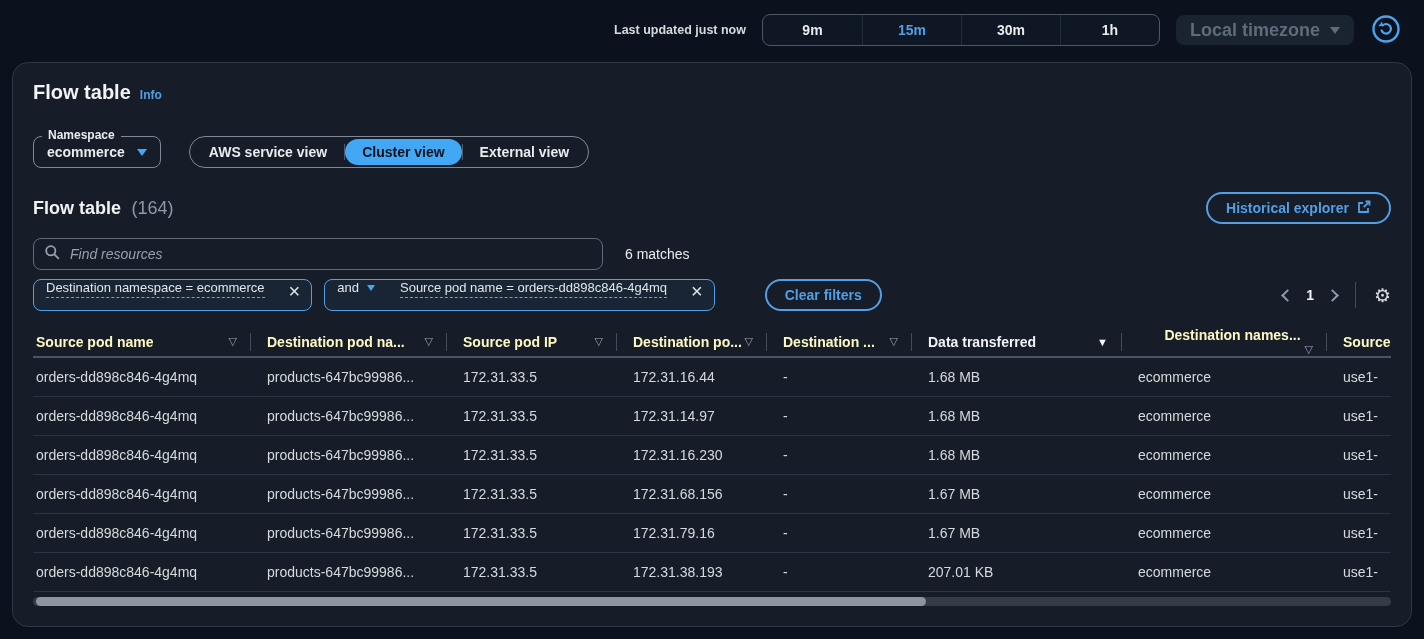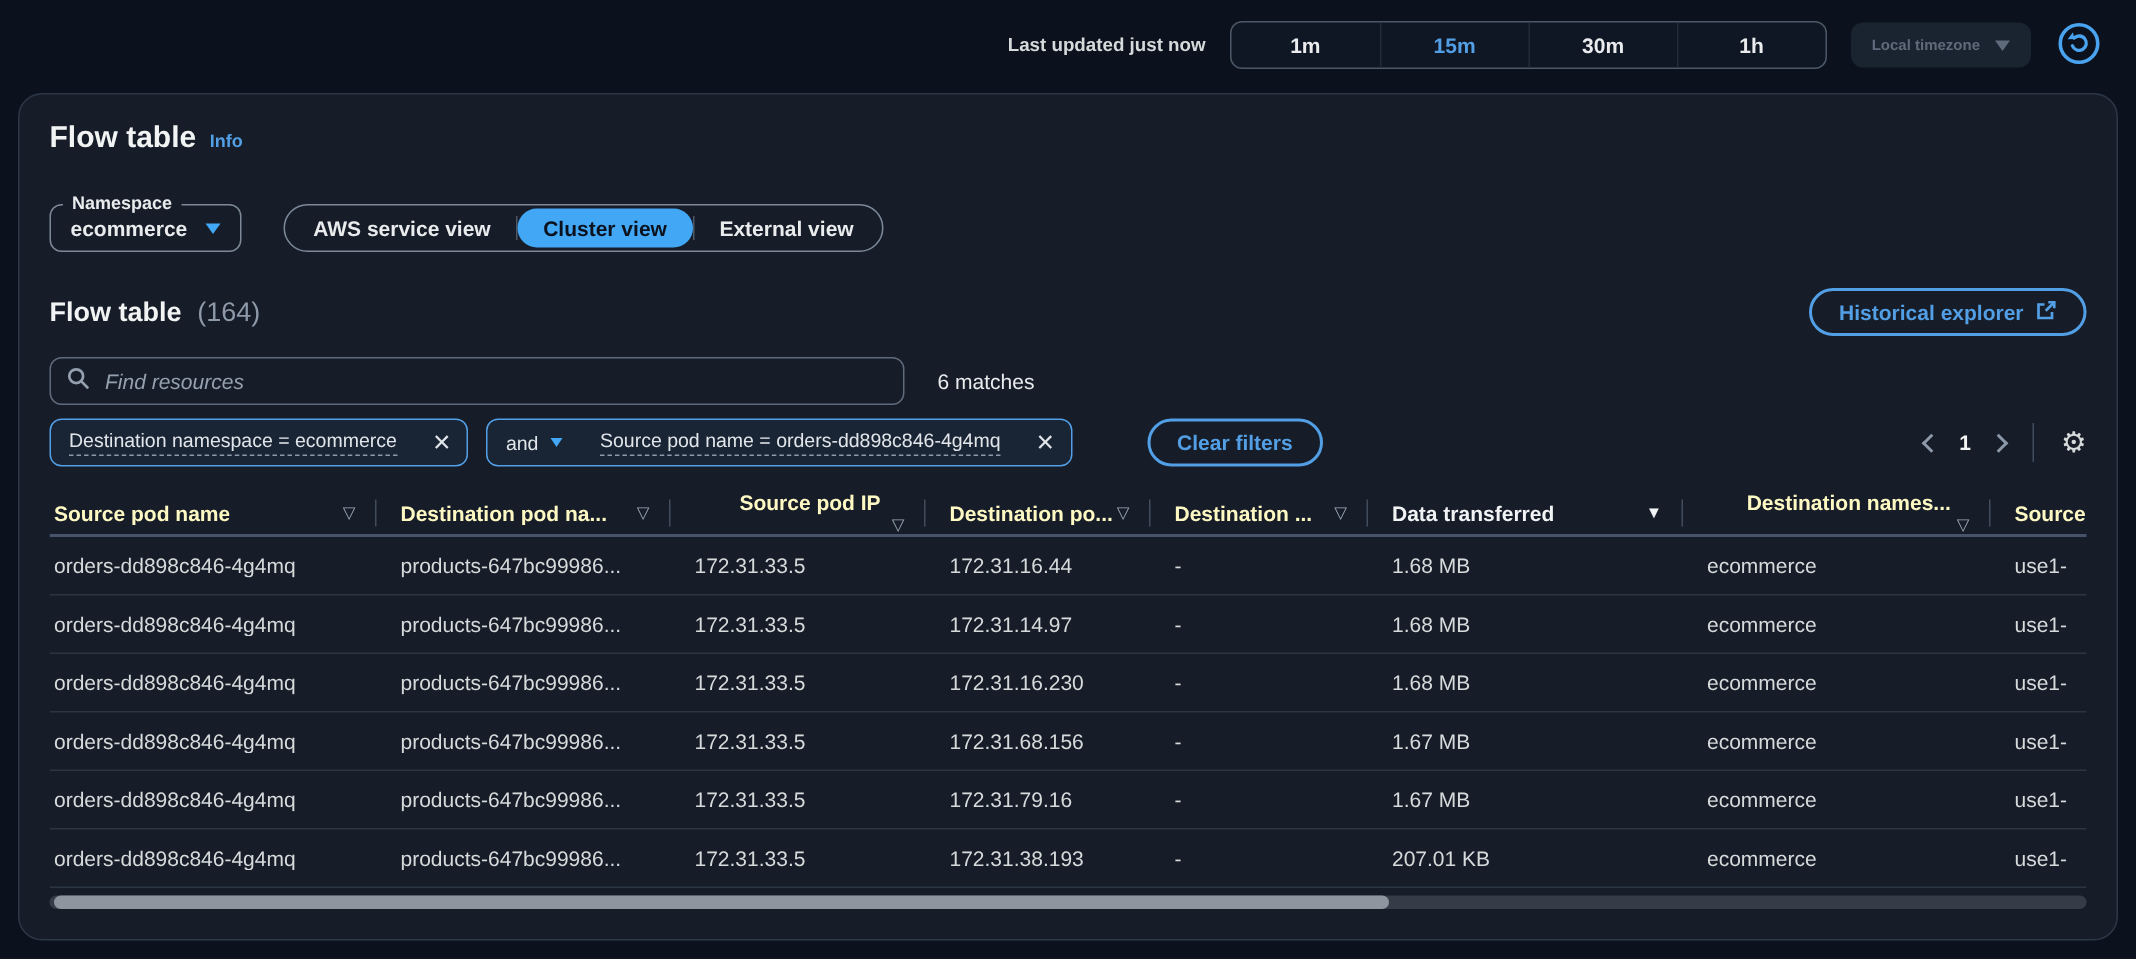--- a/index.html
+++ b/index.html
@@ -9,21 +9,21 @@
     background:#0b121d; color:#d5dbdb;
     font-family:"Liberation Sans", sans-serif;
   }
   
   .topbar { height:60px; display:flex; align-items:center; justify-content:flex-end; gap:16px; padding:0 22px; }
   .last-updated { font-size:12.5px; font-weight:700; color:#d5dbdb; }
   .seg-control { display:flex; align-items:stretch; border:1px solid #4d5866; border-radius:8px; height:32px; overflow:hidden; background:#0f1725; }
   .seg-opt { width:99px; text-align:center; font-size:14px; font-weight:700; color:#e9ebed; line-height:30px; cursor:pointer; border-left:1px solid #222b39; }
   .seg-opt:first-child { border-left:none; }
   .seg-opt.selected { color:#539fe5; }
-  .tz-select { display:flex; align-items:center; gap:10px; background:#1a2330; border-radius:8px; height:30px; padding:0 14px; color:#5f6b7a; font-size:10px; font-weight:700; cursor:pointer; }
+  .tz-select { display:flex; align-items:center; gap:10px; background:#1a2330; border-radius:8px; height:30px; padding:0 14px; color:#5f6b7a; font-size:18px; font-weight:700; cursor:pointer; }
   .caret { width:0; height:0; border-left:5px solid transparent; border-right:5px solid transparent; border-top:7px solid #42a8f5; }
   .caret.gray { border-top-color:#5f6b7a; }
   .refresh-btn { width:32px; height:32px; display:flex; align-items:center; justify-content:center; cursor:pointer; background:transparent; border:none; padding:0; }
   
   .panel { position:absolute; left:12px; right:12px; top:62px; bottom:12px; background:#161d29; border:1px solid #2c3747; border-radius:16px; padding:18px 20px; }
   .panel-title-row { display:flex; align-items:baseline; gap:9px; }
   .panel-title { font-size:20px; font-weight:700; color:#f2f3f3; }
   .info-link { font-size:12px; font-weight:700; color:#539fe5; cursor:pointer; }
   
   .controls { margin-top:32px; display:flex; align-items:center; gap:28px; }
@@ -40,21 +40,21 @@
   .section-count { font-size:18px; font-weight:400; color:#8d99a8; margin-left:6px; }
   .pill-btn { display:inline-flex; align-items:center; gap:8px; border:2px solid #539fe5; border-radius:17px; height:32px; padding:0 18px; color:#539fe5; font-weight:700; font-size:14px; background:transparent; cursor:pointer; font-family:inherit; }
   
   .search-row { margin-top:14px; display:flex; align-items:center; gap:22px; }
   .search-box { width:570px; height:32px; border:1px solid #5f6b7a; border-radius:8px; display:flex; align-items:center; gap:8px; padding:0 10px; background:#161d29; }
   .search-box input { flex:1; background:transparent; border:none; outline:none; color:#d5dbdb; font-size:14px; font-family:inherit; }
   .search-box input::placeholder { color:#95a0af; font-style:italic; }
   .matches { font-size:14px; color:#e9ebed; }
   
   .filter-row { margin-top:9px; display:flex; align-items:center; }
-  .token { display:flex; align-items:center; height:32px; border:1px solid #539fe5; background:#192534; border-radius:8px; overflow:hidden; margin-right:12px; }
+  .token { display:flex; align-items:flex-start; height:32px; border:1px solid #539fe5; background:#192534; border-radius:8px; overflow:hidden; margin-right:12px; }
   .token-text { display:flex; align-items:center; padding:0 12px; font-size:13px; color:#e2e6ea; cursor:pointer; }
   .token-text .u { border-bottom:1px dashed #8d99a8; padding-bottom:2px; white-space:nowrap; }
   .token-div { width:1px; background:#539fe5; }
   .token-x { display:flex; align-items:center; padding:0 11px; font-size:20px; color:#e2e6ea; cursor:pointer; }
   .op { display:flex; align-items:center; gap:8px; padding:0 12px; font-size:13px; color:#e2e6ea; cursor:pointer; }
   .op .caret { border-left-width:4.5px; border-right-width:4.5px; border-top-width:6px; }
   .clear-btn { margin-left:38px; }
   .pager { margin-left:auto; display:flex; align-items:center; gap:14px; }
   .chev { width:9px; height:9px; border-left:2px solid #8d99a8; border-bottom:2px solid #8d99a8; cursor:pointer; }
   .chev.left { transform:rotate(45deg); }
@@ -78,21 +78,21 @@
   
   .scroll-track { margin-top:5px; height:9px; border-radius:5px; background:#353c47; position:relative; cursor:pointer; }
   .scroll-thumb { position:absolute; left:3px; top:0; height:9px; width:890px; border-radius:5px; background:#8f959e; cursor:grab; }
 </style>
 </head>
 <body>
 
 <div class="topbar">
   <span class="last-updated">Last updated just now</span>
   <div class="seg-control">
-      <span class="seg-opt">1m</span>
+      <span class="seg-opt">9m</span>
       <span class="seg-opt selected">15m</span>
       <span class="seg-opt">30m</span>
       <span class="seg-opt">1h</span>
     </div>
   <div class="tz-select">
     <span>Local timezone</span>
     <span class="caret gray"></span>
   </div>
   <button class="refresh-btn">
     <span>
@@ -195,21 +195,21 @@
           <div class="th" style="width: 218px;">
             <span class="label">Source pod name</span>
             <span class="icon">▽</span>
             <span class="sep"></span>
           </div>
           <div class="th" style="width: 196px;">
             <span class="label">Destination pod na...</span>
             <span class="icon">▽</span>
             <span class="sep"></span>
           </div>
-          <div class="th" style="width: 170px; flex-direction: column;">
+          <div class="th" style="width: 170px;">
             <span class="label">Source pod IP</span>
             <span class="icon">▽</span>
             <span class="sep"></span>
           </div>
           <div class="th" style="width: 150px;">
             <span class="label">Destination po...</span>
             <span class="icon">▽</span>
             <span class="sep"></span>
           </div>
           <div class="th" style="width: 145px;">

